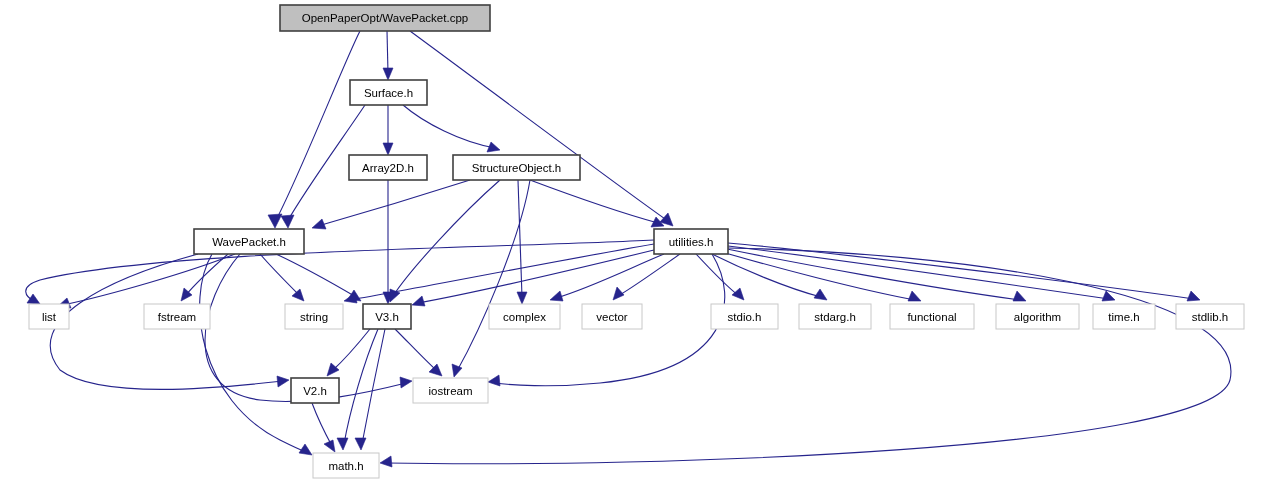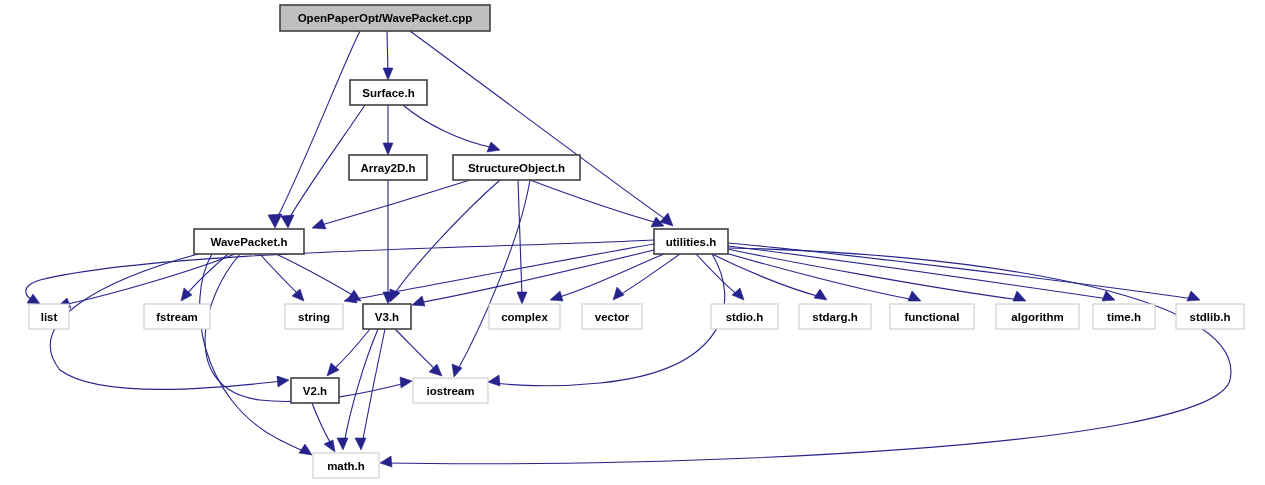--- a/index.html
+++ b/index.html
@@ -9,21 +9,20 @@
   }
   body {
     font-family: "Liberation Sans", sans-serif;
   }
   #graph-wrap {
     position: relative;
     width: 1265px;
     height: 485px;
     background: #ffffff;
     overflow: hidden;
-    font-weight: bold;
   }
   svg#include-graph {
     display: block;
     width: 1265px;
     height: 485px;
   }
   .edge-path {
     fill: none;
     stroke: #26248c;
     stroke-width: 1.1px;

